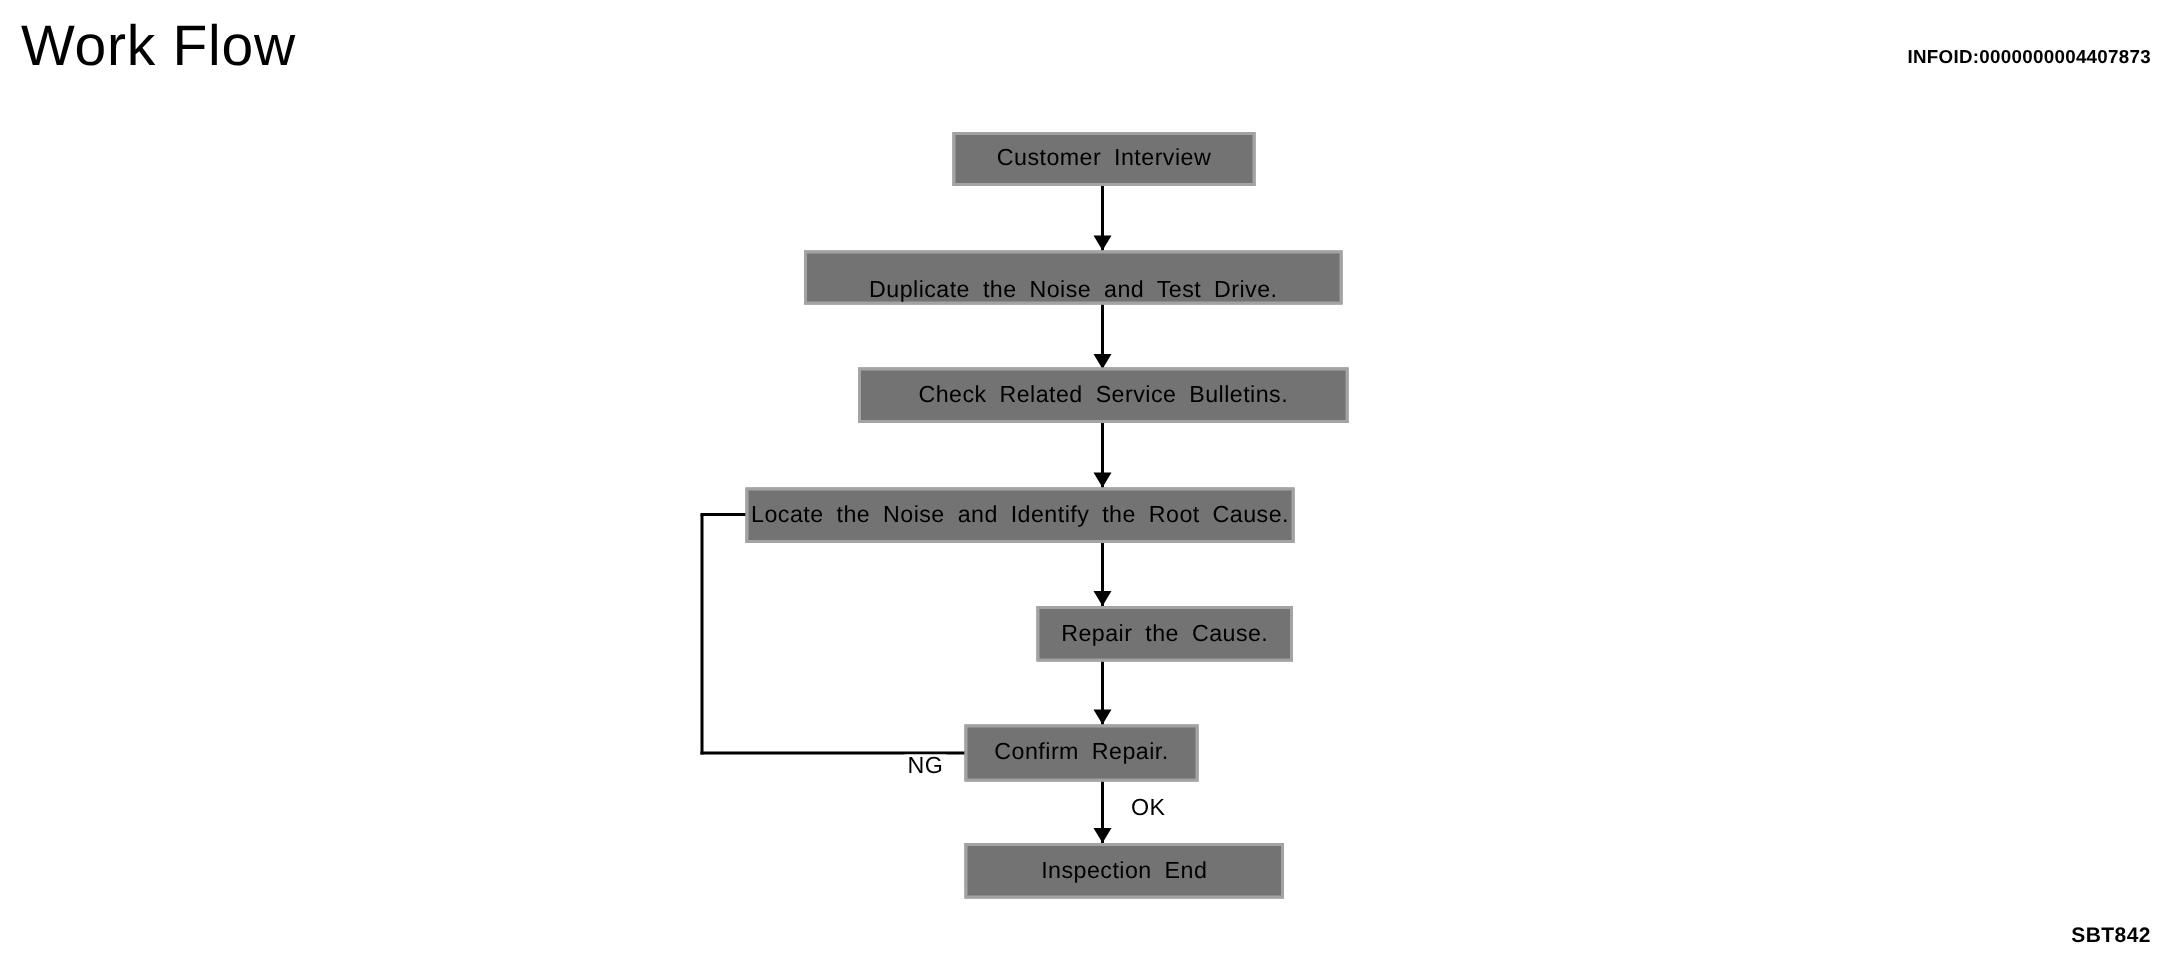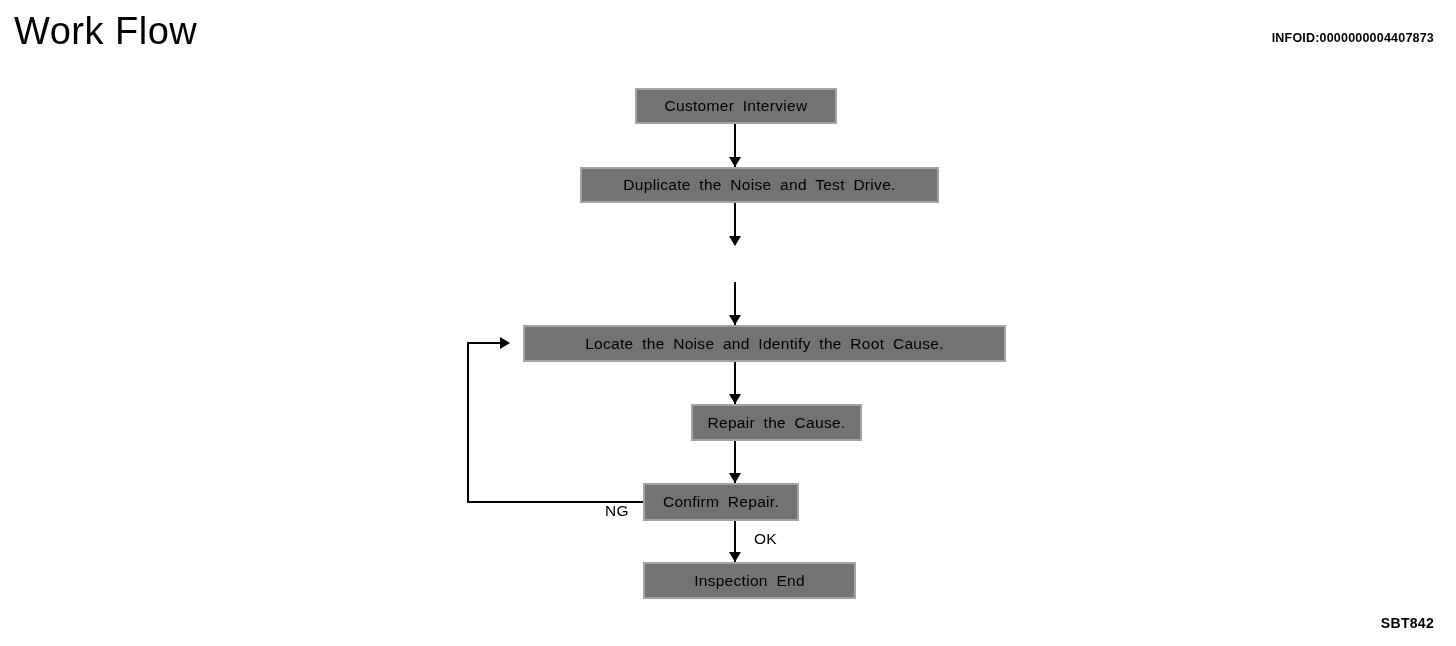--- a/index.html
+++ b/index.html
@@ -70,23 +70,23 @@
     font-size: 15.5px;
     font-weight: 400;
     letter-spacing: 0.3px;
     word-spacing: 4px;
     white-space: nowrap;
     line-height: 1;
   }
 
   
   #node-customer-interview { left: 635px; top: 88px;  width: 202px; height: 36px; }
-  #node-duplicate-noise    { left: 580px; top: 167px; width: 359px; height: 36px; }
+  #node-duplicate-noise    { left: 536px; top: 167px; width: 359px; height: 36px; align-items: flex-end; }
   #node-check-bulletins    { left: 572px; top: 245px; width: 327px; height: 37px; }
-  #node-locate-noise       { left: 523px; top: 325px; width: 483px; height: 37px; }
+  #node-locate-noise       { left: 497px; top: 325px; width: 366px; height: 37px; }
   #node-repair-cause       { left: 643px; top: 404px; width: 171px; height: 37px; margin-left: 48px; }
   #node-confirm-repair     { left: 643px; top: 483px; width: 156px; height: 38px; }
   #node-inspection-end     { left: 643px; top: 562px; width: 213px; height: 37px; }
 
   
   .conn {
     position: absolute;
     background: #000000;
     z-index: 1;
   }
@@ -183,20 +183,23 @@
   <div class="branch-label" id="label-ok">OK</div>
 
   <div class="node" id="node-customer-interview">
     <span class="node-label">Customer Interview</span>
   </div>
 
   <div class="node" id="node-duplicate-noise">
     <span class="node-label">Duplicate the Noise and Test Drive.</span>
   </div>
 
+  <div class="node" id="node-check-bulletins">
+    <span class="node-label">Check Related Service Bulletins.</span>
+  </div>
 
   <div class="node" id="node-locate-noise">
     <span class="node-label">Locate the Noise and Identify the Root Cause.</span>
   </div>
 
   <div class="node" id="node-repair-cause">
     <span class="node-label">Repair the Cause.</span>
   </div>
 
   <div class="node" id="node-confirm-repair">

